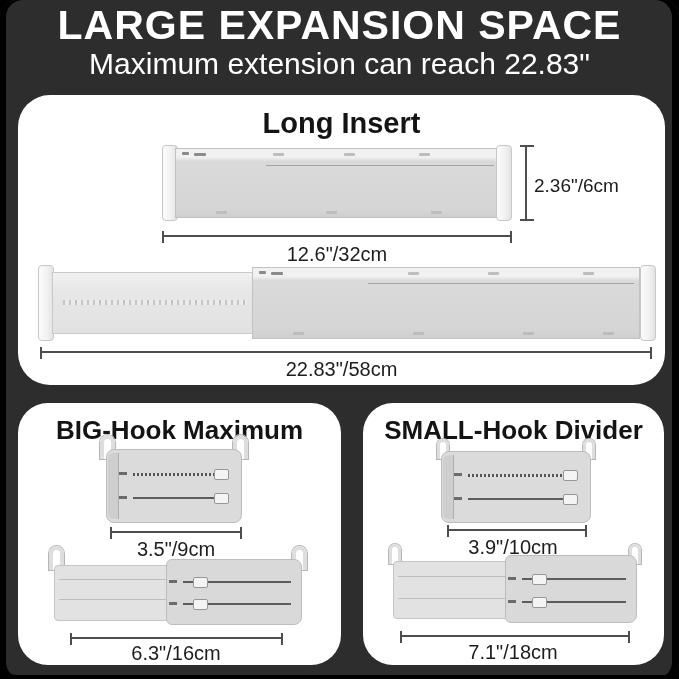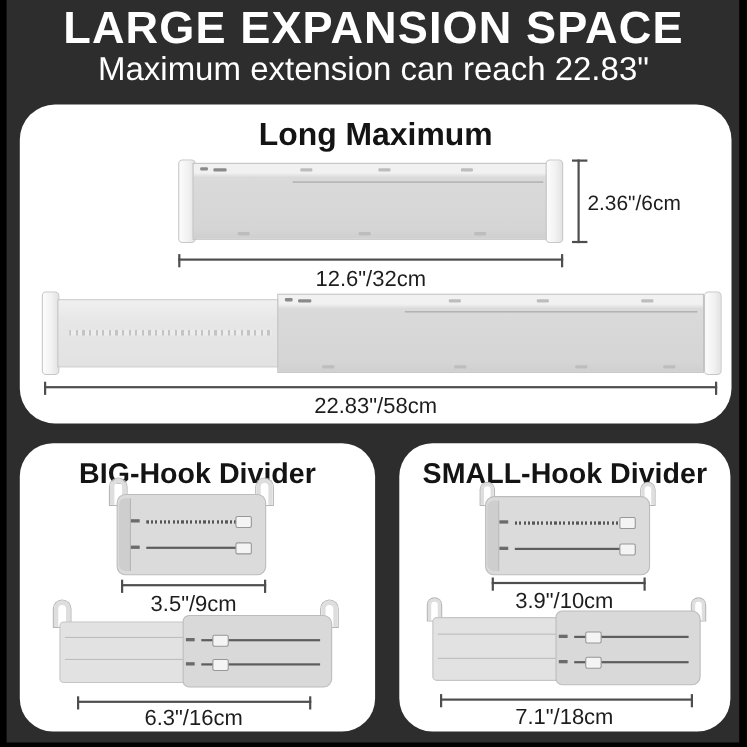--- a/index.html
+++ b/index.html
@@ -1,20 +1,21 @@
 <!DOCTYPE html>
 <html><head>
 <meta charset="utf-8">
 <style>
   html,body{margin:0;padding:0;background:#000;}
   .canvas{
     position:relative;width:679px;height:679px;overflow:hidden;
     background:#2d2d2d;
     font-family:"Liberation Sans","DejaVu Sans",sans-serif;
     box-shadow:inset 6px 0 0 #000, inset -7px 0 0 #000, inset 0 -4px 0 #000;
+    border-radius:17px;
   }
   .hero-title{
     position:absolute;top:2px;left:0;width:100%;text-align:center;
     color:#fff;font-size:41px;font-weight:700;letter-spacing:1px;white-space:nowrap;
   }
   .hero-sub{
     position:absolute;top:47px;left:0;width:100%;text-align:center;
     color:#fff;font-size:30px;font-weight:400;white-space:nowrap;
   }
   .panel{position:absolute;background:#fff;border-radius:32px;}
@@ -61,21 +62,21 @@
 </style>
 </head>
 <body>
 
 <div class="canvas">
 
   <div class="hero-title">LARGE EXPANSION SPACE</div>
   <div class="hero-sub">Maximum extension can reach 22.83"</div>
 
   <div class="panel" style="left:18px;top:95px;width:647px;height:290px;">
-    <div class="panel-title" style="top:12px;font-size:29px;">Long Maximum</div>
+    <div class="panel-title" style="top:12px;font-size:29px;">Long Insert</div>
 
     <div class="dv" style="left:144px;top:50px;width:350px;height:76px;">
       <div class="dv-cap" style="left:0;"></div>
       <div class="dv-body" style="left:13px;top:3px;width:324px;height:70px;">
         <div class="notch dark" style="left:6px;top:3px;"></div>
         <div class="notch dark" style="left:18px;top:4px;width:12px;"></div>
         <div class="notch" style="left:97px;top:4px;"></div>
         <div class="notch" style="left:168px;top:4px;"></div>
         <div class="notch" style="left:243px;top:4px;"></div>
         <div class="dv-line" style="left:90px;right:4px;top:16px;"></div>
@@ -110,21 +111,21 @@
         <div class="notch" style="left:350px;top:64px;"></div>
       </div>
       <div class="dv-cap" style="left:602px;"></div>
     </div>
 
     <div class="mline" style="left:22px;top:256px;width:612px;"></div>
     <div class="mlabel" style="left:0;top:263px;width:647px;font-size:20px;">22.83"/58cm</div>
   </div>
 
   <div class="panel" style="left:18px;top:403px;width:323px;height:262px;border-radius:30px;">
-    <div class="panel-title" style="top:12px;font-size:26px;">BIG-Hook Divider</div>
+    <div class="panel-title" style="top:12px;font-size:26px;">BIG-Hook Maximum</div>
 
     <div class="dv" style="left:88px;top:46px;width:136px;height:74px;">
       <div class="hook" style="left:-6px;top:-14px;"></div>
       <div class="hook" style="right:-6px;top:-14px;"></div>
       <div class="ins-body" style="left:0;top:0;right:0;bottom:0;">
         <div class="ins-rail"></div>
         <div class="slot ratchet" style="left:26px;right:14px;top:23px;"></div>
         <div class="slot" style="left:26px;right:14px;top:47px;"></div>
       </div>
     </div>

